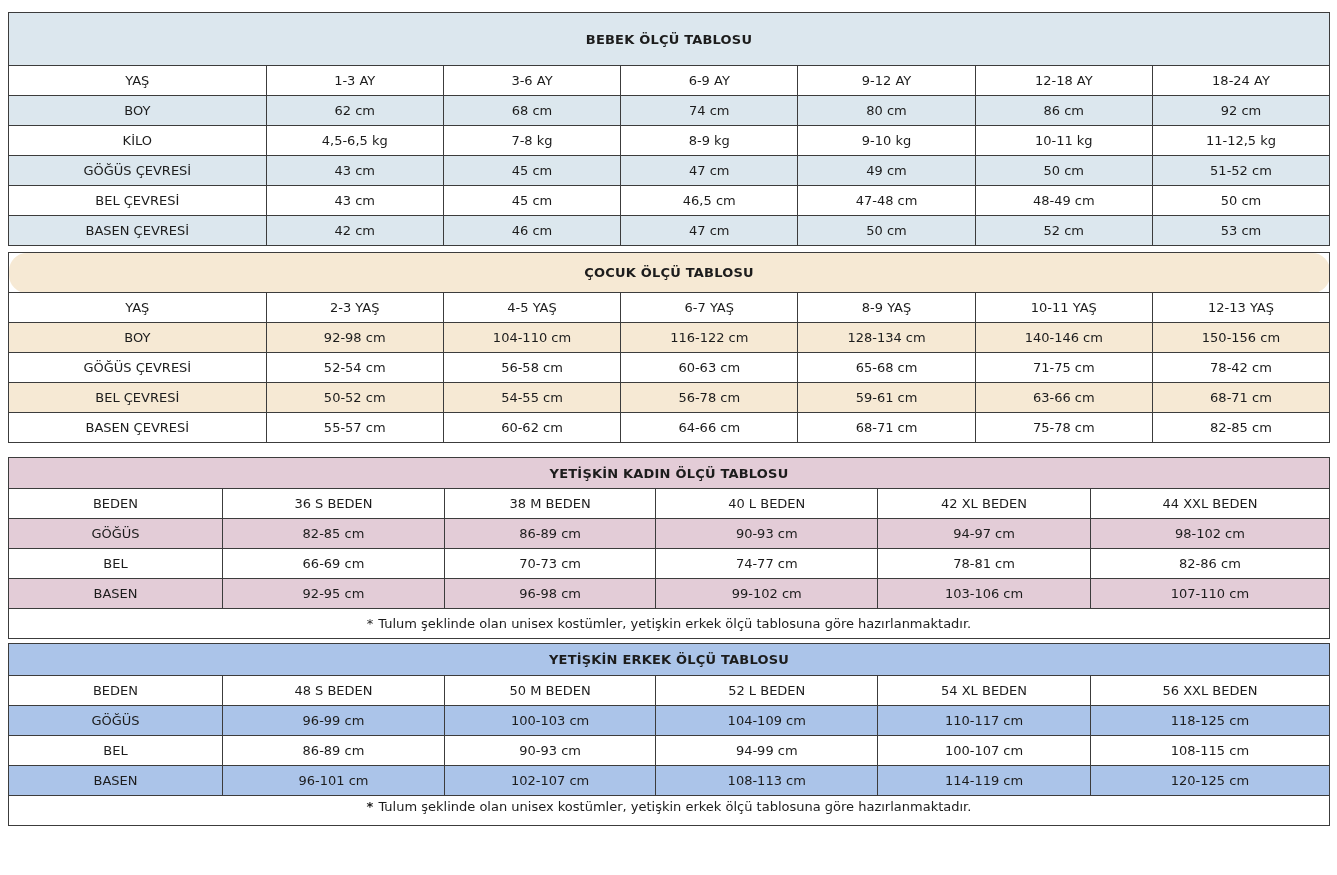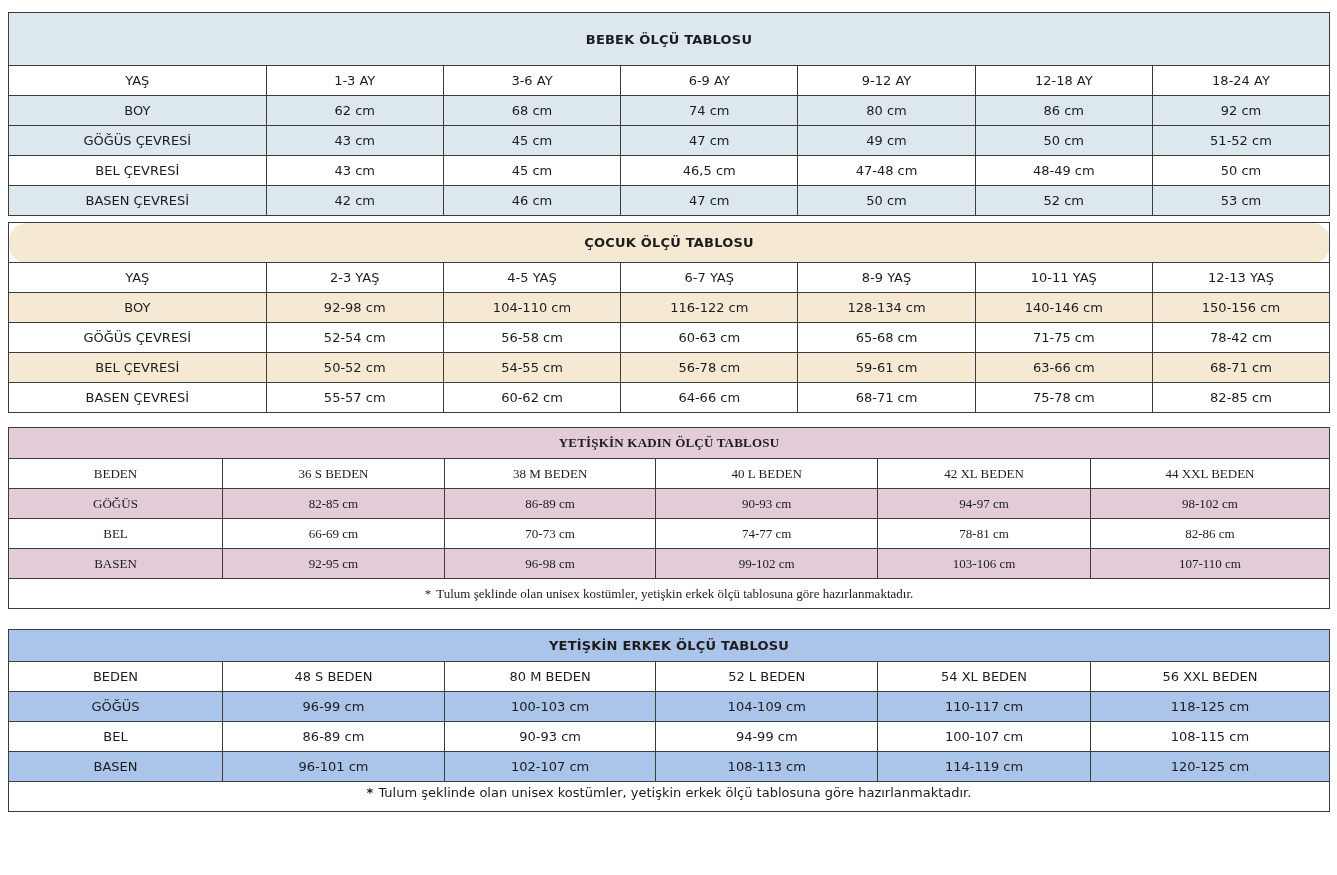--- a/index.html
+++ b/index.html
@@ -42,21 +42,21 @@
   }
   .fn-star { margin-right: 5px; }
   .fn-star.bold { font-weight: bold; }
 
   
   #table-bebek td.title-cell { height: 53px; }
   #table-bebek { margin-bottom: 6px; }
   #table-cocuk td.title-cell { height: 40px; border-radius: 18px; }
   #table-cocuk { margin-bottom: 14px; }
   #table-kadin td.title-cell { height: 31px; }
-  #table-kadin { margin-bottom: 20px; font-family: Liberation Serif, serif; }
+  #table-kadin { margin-bottom: 4px; }
   #table-erkek td.title-cell { height: 32px; }
   #table-erkek { margin-bottom: 0; }
   #table-erkek td.footnote-cell { padding-bottom: 10px; }
 </style>
 </head>
 <body>
 
 <table class="size-table" id="table-bebek" style="--shade: #dce7ee;">
   <colgroup>
     <col style="width:19.5%">
@@ -83,20 +83,29 @@
         <td>18-24 AY</td>
       </tr>
       <tr class="shaded">
         <td>BOY</td>
         <td>62 cm</td>
         <td>68 cm</td>
         <td>74 cm</td>
         <td>80 cm</td>
         <td>86 cm</td>
         <td>92 cm</td>
+      </tr>
+      <tr>
+        <td>KİLO</td>
+        <td>4,5-6,5 kg</td>
+        <td>7-8 kg</td>
+        <td>8-9 kg</td>
+        <td>9-10 kg</td>
+        <td>10-11 kg</td>
+        <td>11-12,5 kg</td>
       </tr>
       <tr class="shaded">
         <td>GÖĞÜS ÇEVRESİ</td>
         <td>43 cm</td>
         <td>45 cm</td>
         <td>47 cm</td>
         <td>49 cm</td>
         <td>50 cm</td>
         <td>51-52 cm</td>
       </tr>
@@ -253,21 +262,21 @@
   </colgroup>
   <tbody>
     <tr>
       <td class="title-cell" colspan="6">YETİŞKİN ERKEK ÖLÇÜ TABLOSU</td>
     </tr>
   </tbody>
   <tbody>
       <tr>
         <td>BEDEN</td>
         <td>48 S BEDEN</td>
-        <td>80 M BEDEN</td>
+        <td>50 M BEDEN</td>
         <td>52 L BEDEN</td>
         <td>54 XL BEDEN</td>
         <td>56 XXL BEDEN</td>
       </tr>
       <tr class="shaded">
         <td>GÖĞÜS</td>
         <td>96-99 cm</td>
         <td>100-103 cm</td>
         <td>104-109 cm</td>
         <td>110-117 cm</td>

